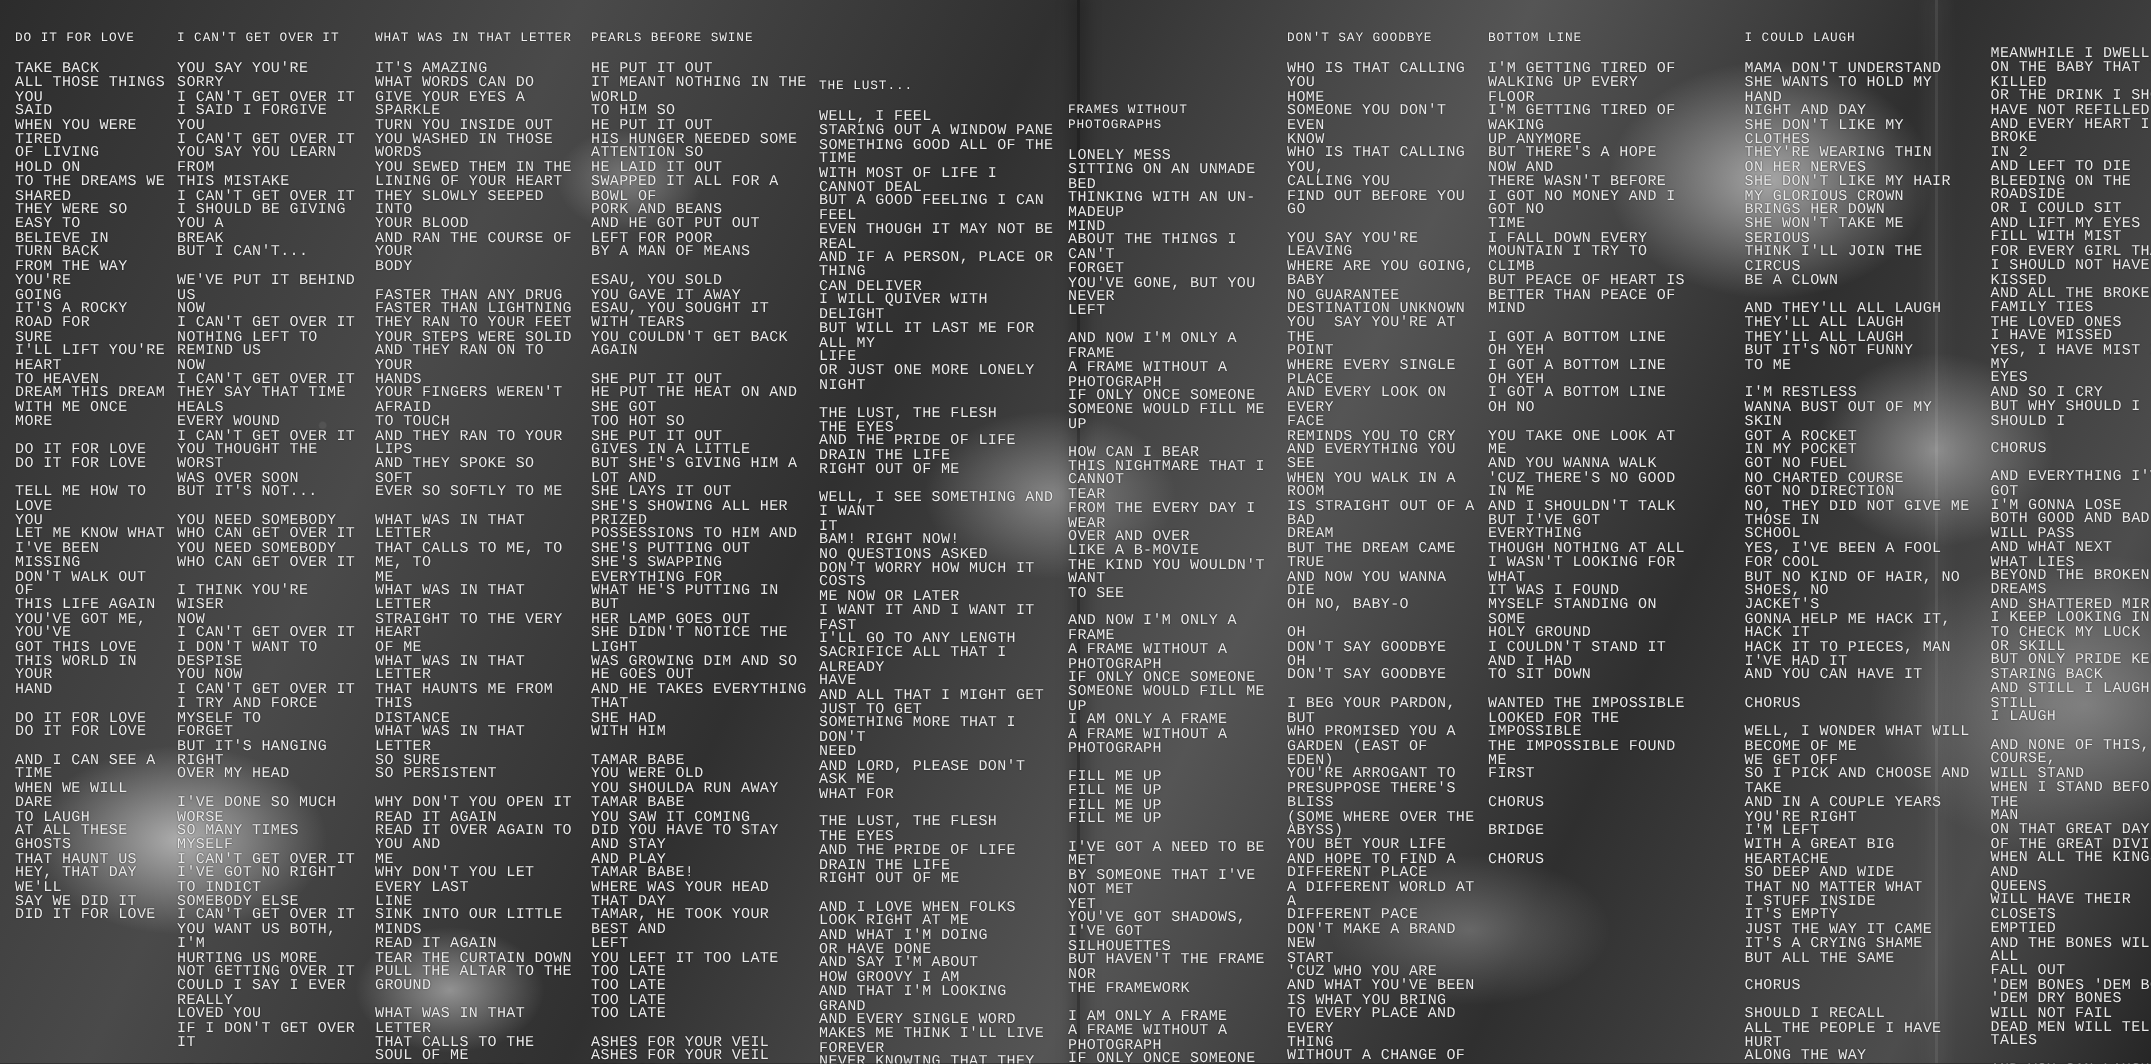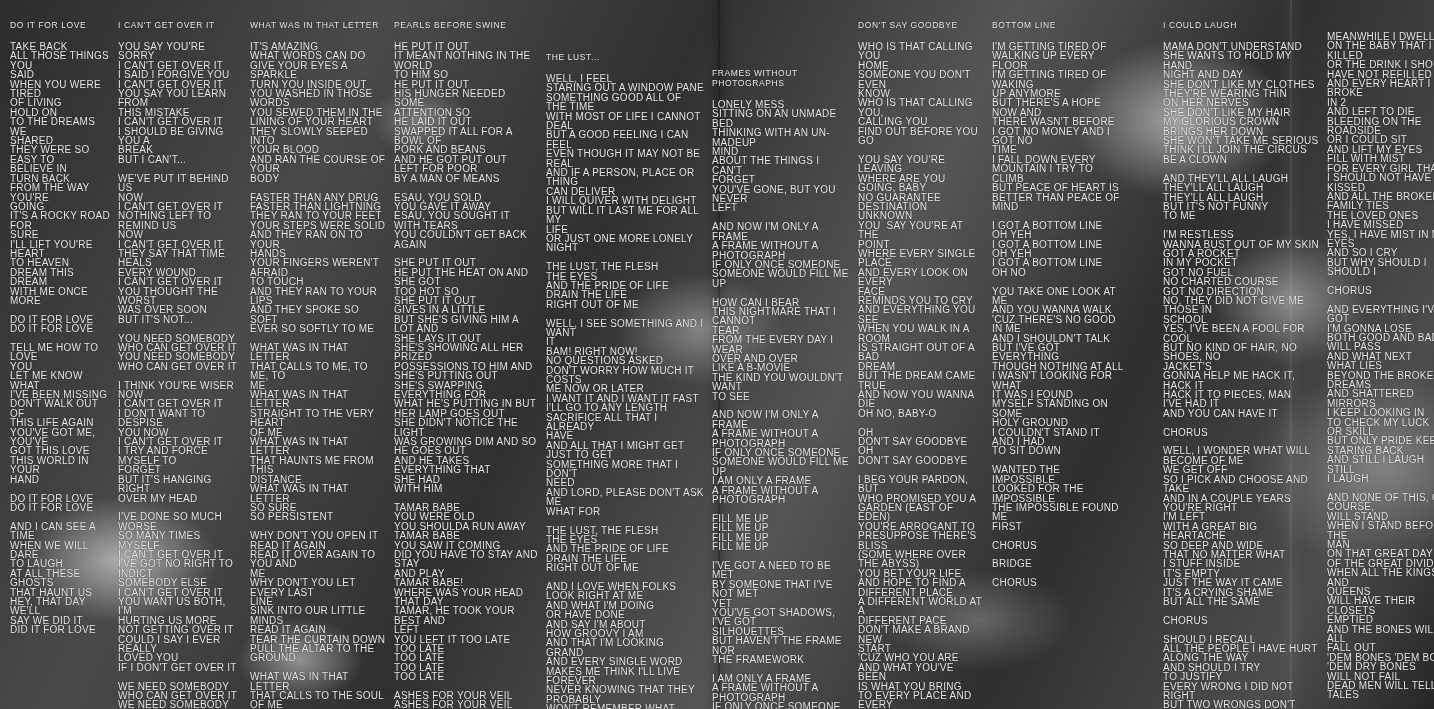--- a/index.html
+++ b/index.html
@@ -63,20 +63,21 @@
     align-items: flex-start;
     padding: 20px 6px 0 10px;
     height: 689px;
     box-sizing: border-box;
     z-index: 2;
   }
   .column {
     flex: 0 0 auto;
     padding-right: 8px;
     box-sizing: border-box;
+    font-family: Liberation Mono, monospace;
   }
   .song-title {
     font-size: 8.5px;
     letter-spacing: 0.6px;
     text-transform: uppercase;
     color: #f2f2f2;
     text-shadow: 0 0 1px rgba(0,0,0,0.9);
     margin-bottom: 12px;
     white-space: pre-wrap;
   }

